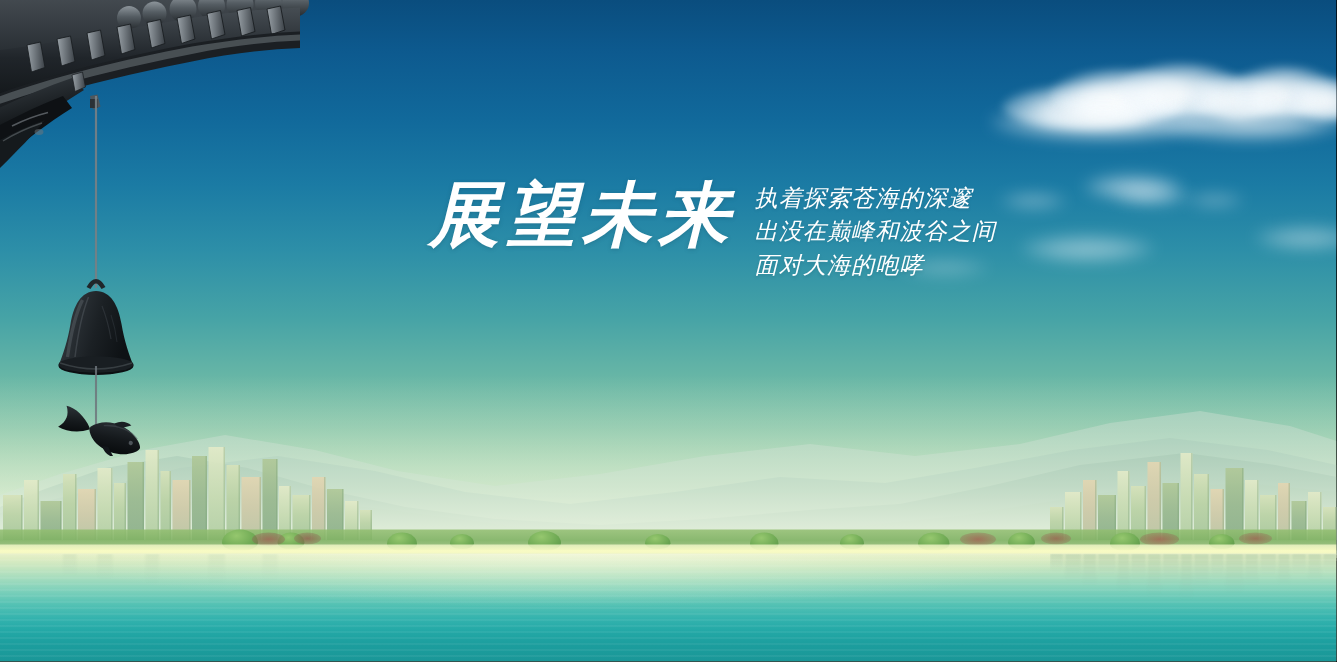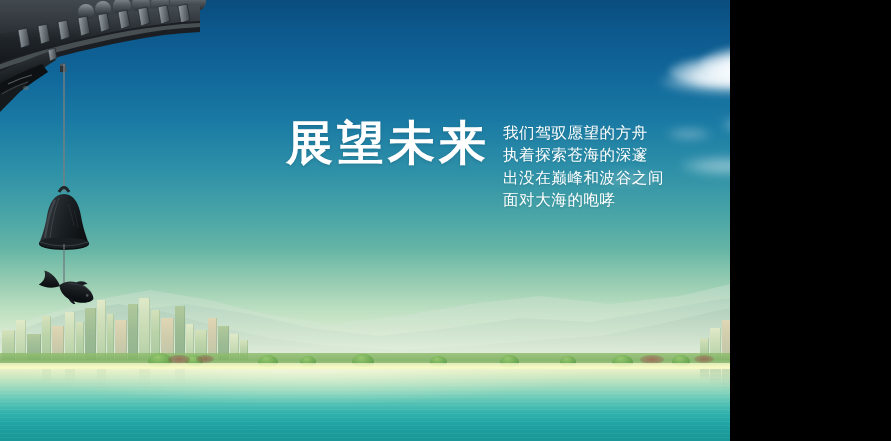--- a/index.html
+++ b/index.html
@@ -1,25 +1,26 @@
 <!DOCTYPE html>
 <html><head>
 <meta charset="utf-8">
 <style>
   html, body {
     margin: 0; padding: 0;
     background: #000;
   }
   #banner {
     position: relative;
-    width: 730px;
+    width: 891px;
     height: 441px;
     overflow: hidden;
     font-family: "Liberation Sans", "DejaVu Sans", sans-serif;
     user-select: none;
+    font-style: italic;
   }
 
   
   .sky {
     position: absolute; inset: 0;
     background: linear-gradient(to bottom,
       #0a4d7e 0%,
       #0d5a8f 8%,
       #11699b 18%,
       #1b7ba4 28%,
@@ -479,19 +480,18 @@
 
       <circle cx="25" cy="0" r="1.4" fill="#5b6369" opacity="0.8"></circle>
 
       <path d="M4,-4 C12,-8 22,-8 28,-4" stroke="#4d555b" stroke-width="0.9" fill="none" opacity="0.45"></path>
     </g>
   </svg>
 
   <div class="title">展望未来</div>
 
   <div class="poem">
-    <div class="poem-line">我们驾驭愿望的方舟</div>
     <div class="poem-line">执着探索苍海的深邃</div>
     <div class="poem-line">出没在巅峰和波谷之间</div>
     <div class="poem-line">面对大海的咆哮</div>
   </div>
 
 </div>
 
 </body></html>

